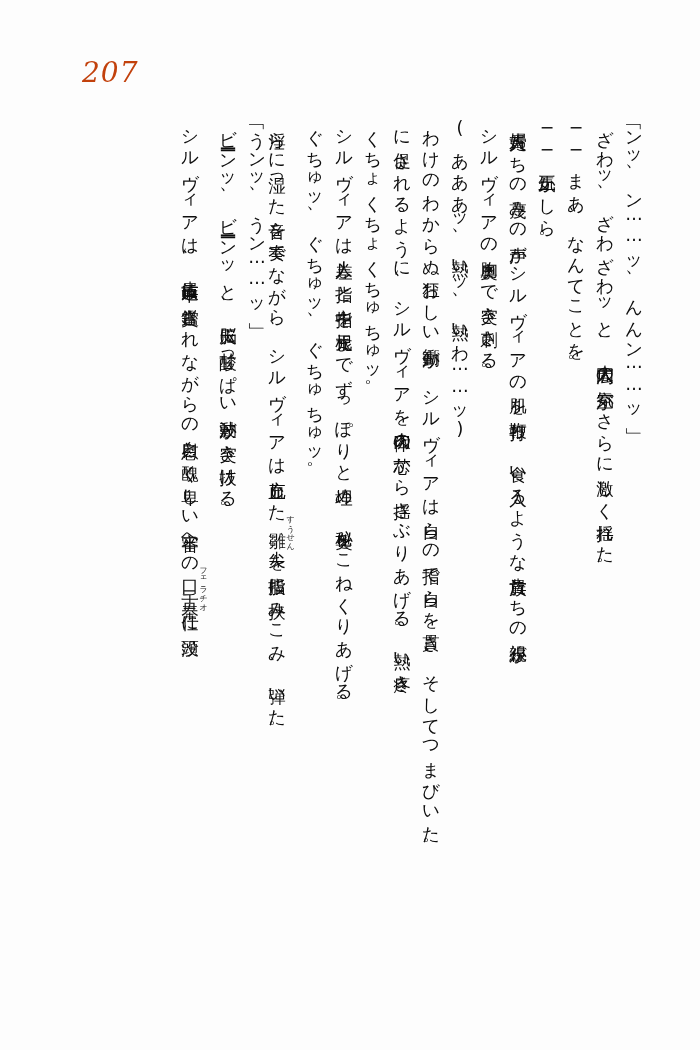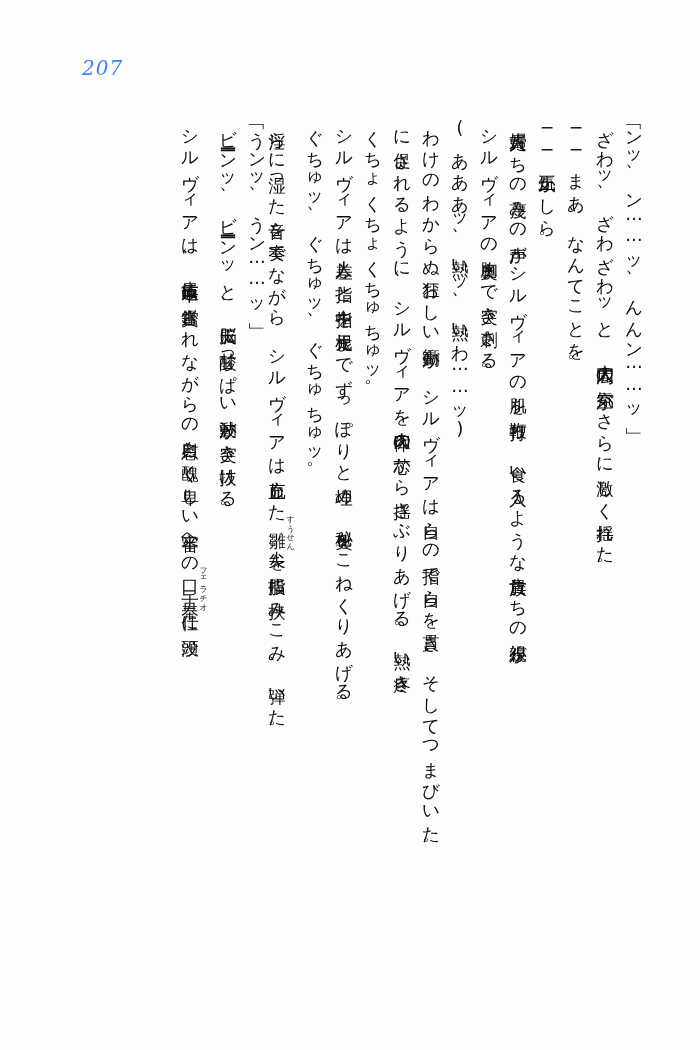--- a/index.html
+++ b/index.html
@@ -24,22 +24,22 @@
     height: 1050px;
     background: #fdfdfd;
   }
 
   .page-number {
     position: absolute;
     left: 82px;
     top: 56px;
     font-family: "DejaVu Serif", "Liberation Serif", serif;
     font-style: italic;
-    font-size: 20px;
-    color: #3b82f6;
+    font-size: 28px;
+    color: #c2410c;
     letter-spacing: 1px;
   }
 
   
   .text-body {
     position: absolute;
     top: 118px;
     right: 58px;
     left: 64px;
     height: 860px;

